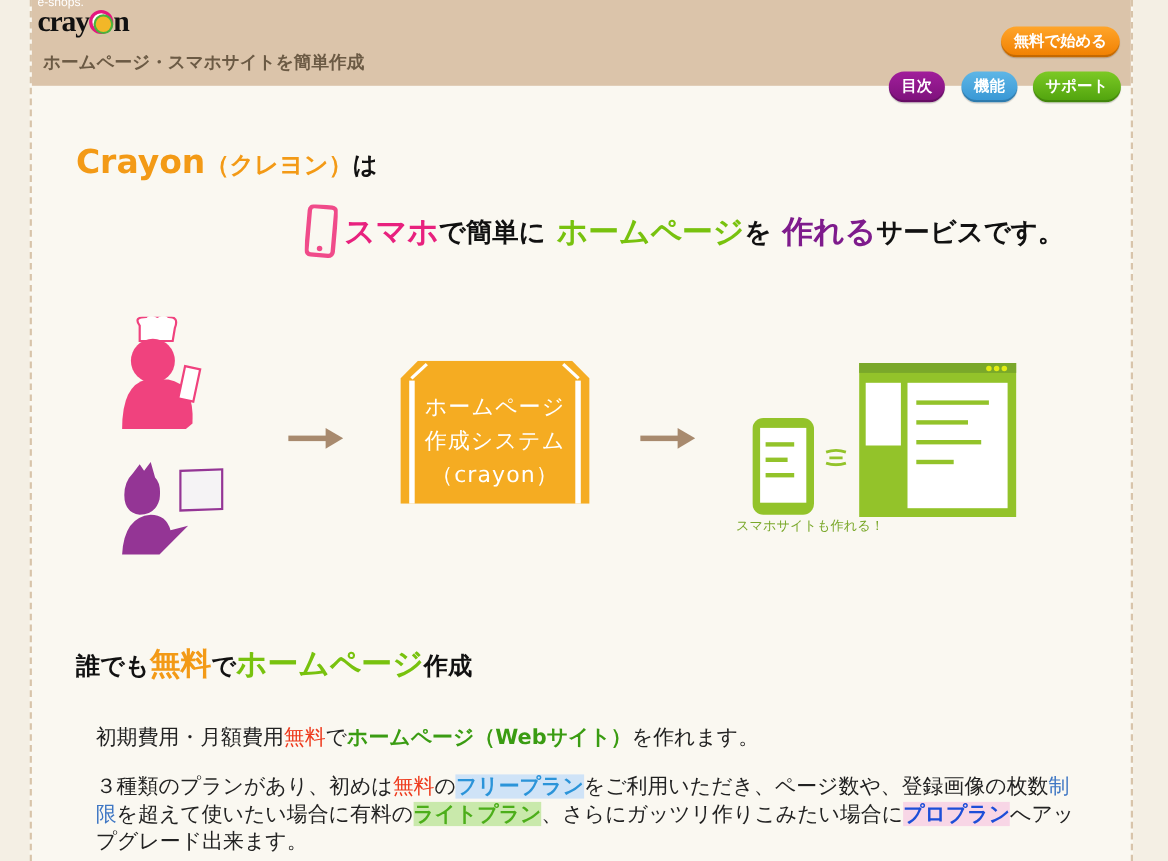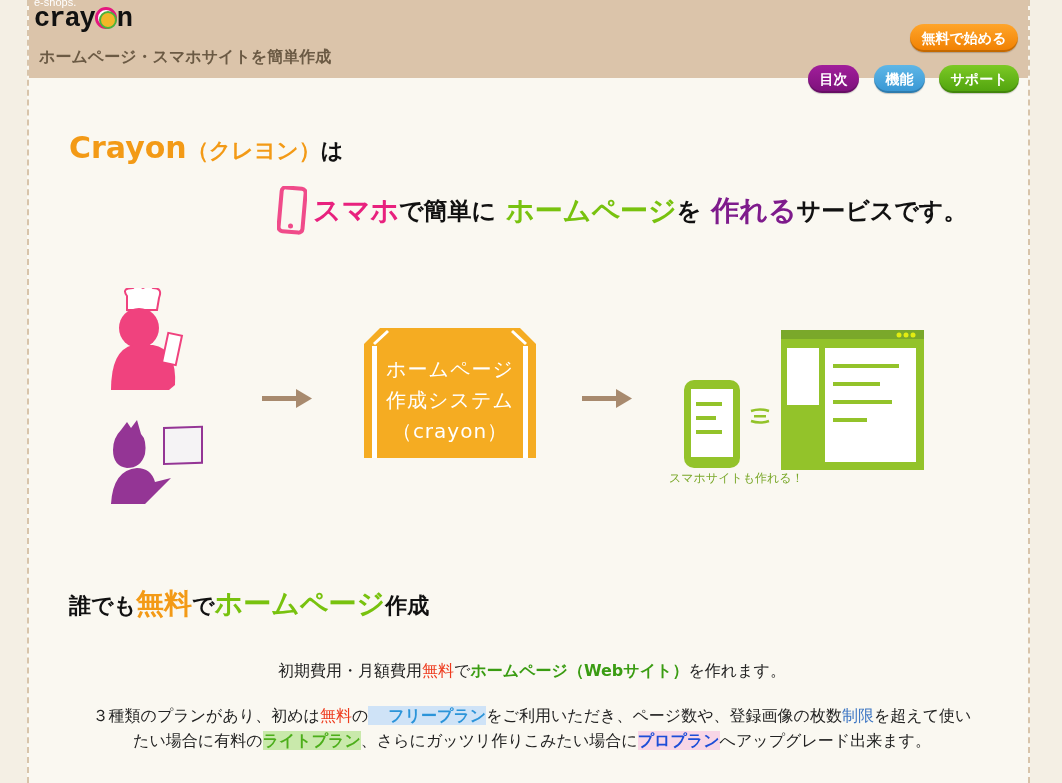--- a/index.html
+++ b/index.html
@@ -2,21 +2,21 @@
 <html><head>
 <meta charset="utf-8">
 <style>
   * { box-sizing: border-box; margin: 0; padding: 0; }
   html, body { width: 1062px; height: 783px; overflow: hidden; }
   body { background: #f4efe4; font-family: "DejaVu Sans", "Liberation Sans", sans-serif; color: #222; position: relative; }
   .page { position: absolute; left: 27px; top: 0; width: 1003px; height: 783px; background: #faf8f1;
           border-left: 2px dashed #d8c4aa; border-right: 2px dashed #d8c4aa; }
   .header { position: absolute; left: 0; top: 0; width: 100%; height: 78px; background: #dbc4aa; }
   .logo-sub { position: absolute; left: 5px; top: -4px; font-size: 11px; color: #fff; font-family: "Liberation Sans", sans-serif; }
-  .logo { position: absolute; left: 5px; top: 4px; font-family: Liberation Mono, monospace; font-weight: 900; font-size: 27px; color: #111; letter-spacing: -1px; }
+  .logo { position: absolute; left: 5px; top: 4px; font-family: Liberation Serif, serif; font-weight: 900; font-size: 27px; color: #111; letter-spacing: -1px; }
   .logo .o { display: inline-block; width: 22px; height: 22px; border-radius: 50%; border: 3px solid #e4177f; background: #fff; position: relative; vertical-align: -3px; }
   .logo .o::before { content: ""; position: absolute; left: 1px; top: 1px; width: 14px; height: 14px; border-radius: 50%; border: 2px solid #4bb33c; background: #f2b728; }
   .tagline { position: absolute; left: 10px; top: 47px; font-size: 16px; font-weight: bold; color: #6b5a44; text-align: center; }
   .btn { position: absolute; height: 28px; border-radius: 14px; color: #fff; font-weight: bold; font-size: 14px;
          line-height: 28px; text-align: center; box-shadow: inset 0 -2px 0 rgba(0,0,0,0.18), 0 1px 1px rgba(0,0,0,0.2); cursor: pointer; margin-top: 20px; }
   .btn-start { left: 881px; top: 4px; width: 108px; background: linear-gradient(#ffa52a, #f07f00); }
   .btn-toc { left: 779px; top: 45px; width: 51px; background: linear-gradient(#a11e9b, #7c117a); }
   .btn-feat { left: 845px; top: 45px; width: 51px; background: linear-gradient(#5eb6e6, #3796d4); }
   .btn-support { left: 910px; top: 45px; width: 80px; background: linear-gradient(#7cc925, #4fa20d); }
 
@@ -30,26 +30,26 @@
   .phone-icon { width: 30px; height: 50px; margin-right: 6px; }
 
   .illus { position: absolute; left: 0; top: 280px; width: 100%; height: 220px; }
   .sys-box { position: absolute; left: 335px; top: 48px; width: 172px; height: 130px; }
   .sys-text { position: absolute; left: 335px; top: 74px; width: 172px; text-align: center; color: #fff; font-size: 20px; line-height: 31px; letter-spacing: 1px; }
   .caption { position: absolute; left: 640px; top: 190px; font-size: 12px; color: #7aa82a; }
 
   .h2 { position: absolute; left: 40px; top: 585px; font-size: 22px; font-weight: bold; color: #111; font-family: Liberation Mono, monospace; }
   .h2 .orange { color: #f39a16; font-size: 28px; }
   .h2 .green { color: #78c20e; font-size: 28px; }
-  .para { position: absolute; left: 58px; font-size: 16px; color: #222; line-height: 25px; width: 890px; text-align: center; }
+  .para { position: absolute; left: 58px; font-size: 19px; color: #222; line-height: 25px; width: 890px; }
   .p1 { top: 658px; }
   .p2 { top: 703px; }
   .red { color: #ee3b1e; }
   .grn-b { color: #3a9c12; font-weight: bold; }
-  .blue-hl { background: #cfe3f7; color: #2b94d9; font-weight: bold; padding-left: 20px; }
+  .blue-hl { background: #cfe3f7; color: #2b94d9; font-weight: bold; }
   .blue { color: #3f77c4; }
   .green-hl { background: #c9e9ab; color: #4cae1a; font-weight: bold; }
   .pink-hl { background: #f8d6e6; color: #1d4ed8; font-weight: bold; }
 </style>
 </head>
 <body>
 
 <div class="page">
   <div class="header">
     <span class="logo-sub">e-shops.</span>

